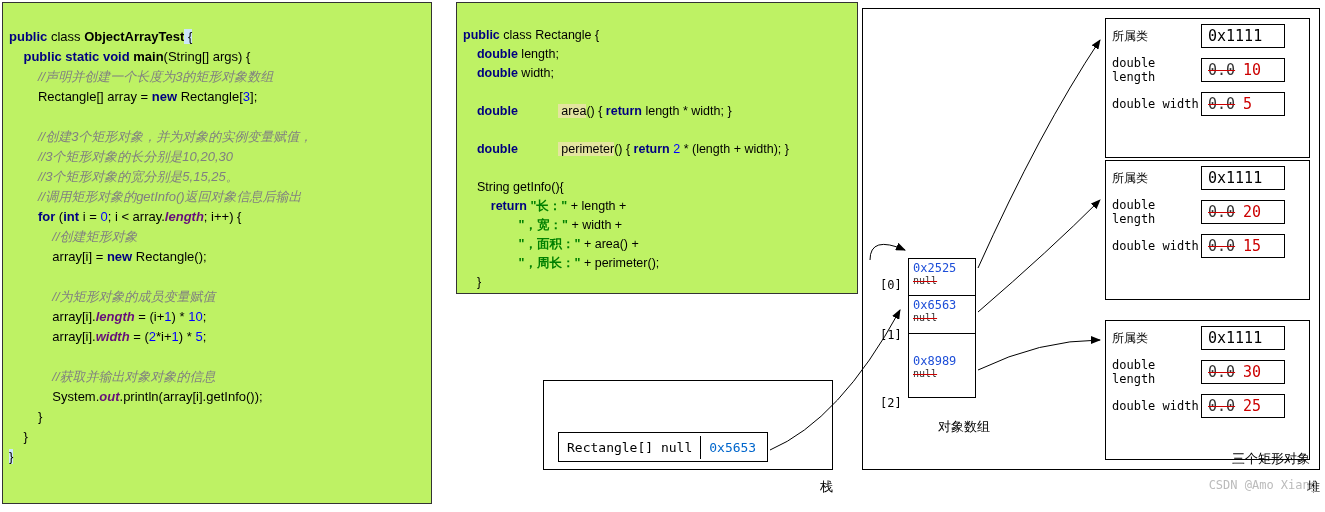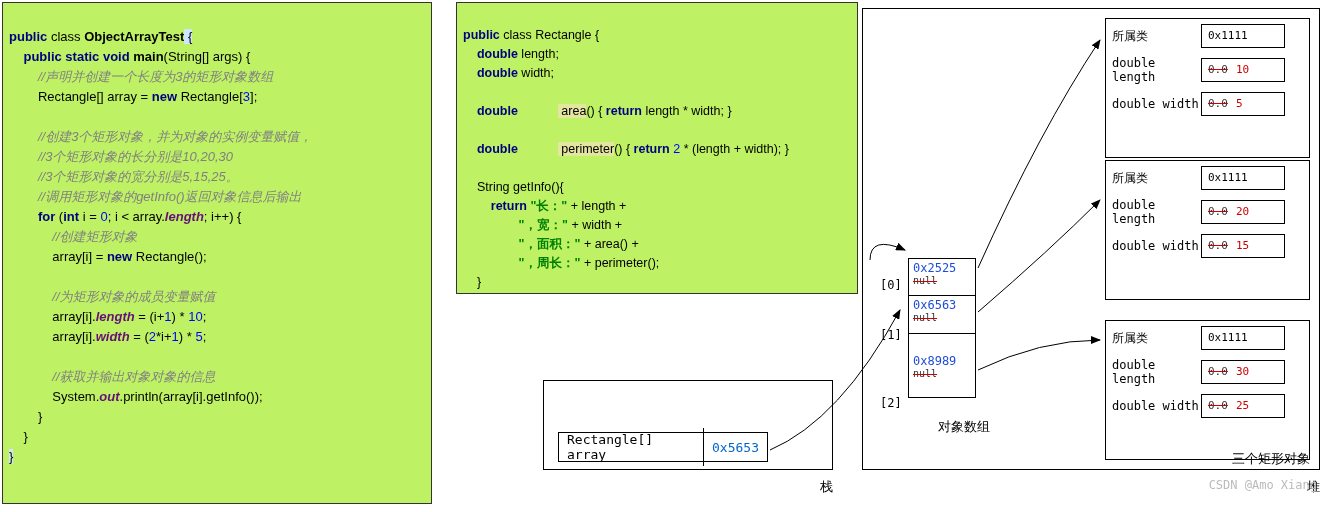--- a/index.html
+++ b/index.html
@@ -22,21 +22,21 @@
 
 .heap-panel { position: absolute; border: 1px solid #000; }
 .slot { position: absolute; border: 1px solid #000; width: 68px; height: 38px; padding: 2px 4px; }
 .slot .addr { color: #1d4ed8; font-size: 12px; }
 .slot .null { font-size: 10px; }
 .idx { position: absolute; font-size: 12px; }
 
 .obj-box { position: absolute; border: 1px solid #000; width: 205px; height: 140px; }
 .obj-row { display: flex; align-items: center; height: 34px; }
 .obj-row .k { width: 95px; padding-left: 6px; font-size: 12px; }
-.obj-row .v { border: 1px solid #000; width: 84px; height: 24px; line-height: 22px; padding-left: 6px; font-size: 11px; position: relative; }
+.obj-row .v { border: 1px solid #000; width: 84px; height: 24px; line-height: 22px; padding-left: 6px; font-size: 15px; position: relative; }
 .old { text-decoration: line-through; text-decoration-color: #c00; color: #333;}
 .new { color: #c00; margin-left: 8px; }
 
 .watermark { position: absolute; right: 8px; bottom: 20px; color: #bbb; font-size: 12px; }
 
 svg.arrows { position: absolute; left: 0; top: 0; pointer-events: none; }
 </style>
 </head>
 <body>
 
@@ -78,21 +78,21 @@
         <span class="kw">return</span><span class="str"> "长：" </span><span>+ length +</span>
                 <span class="str">"，宽：" </span><span>+ width +</span>
                 <span class="str">"，面积：" </span><span>+ area() +</span>
                 <span class="str">"，周长：" </span><span>+ perimeter();</span>
     <span>}</span>
 
 </div>
 
 <div class="stack-panel" style="left:543px; top:380px; width:290px; height:90px;"></div>
 <div class="stack-box" style="left:558px; top:432px; width:210px; height:30px;">
-  <div class="lbl">Rectangle[]  array</div>
+  <div class="lbl">Rectangle[]  null</div>
   <div class="val">0x5653</div>
 </div>
 <div class="caption" style="left:543px; top:478px; width:290px;">栈</div>
 
 <div class="heap-panel" style="left:862px; top:8px; width:458px; height:462px;"></div>
 <div class="caption" style="left:862px; top:478px; width:458px;">堆</div>
 
 <div class="idx" style="left:880px; top:278px;">[0]</div>
 <div class="slot" style="left:908px; top:258px;">
   <div class="addr">0x2525</div>

